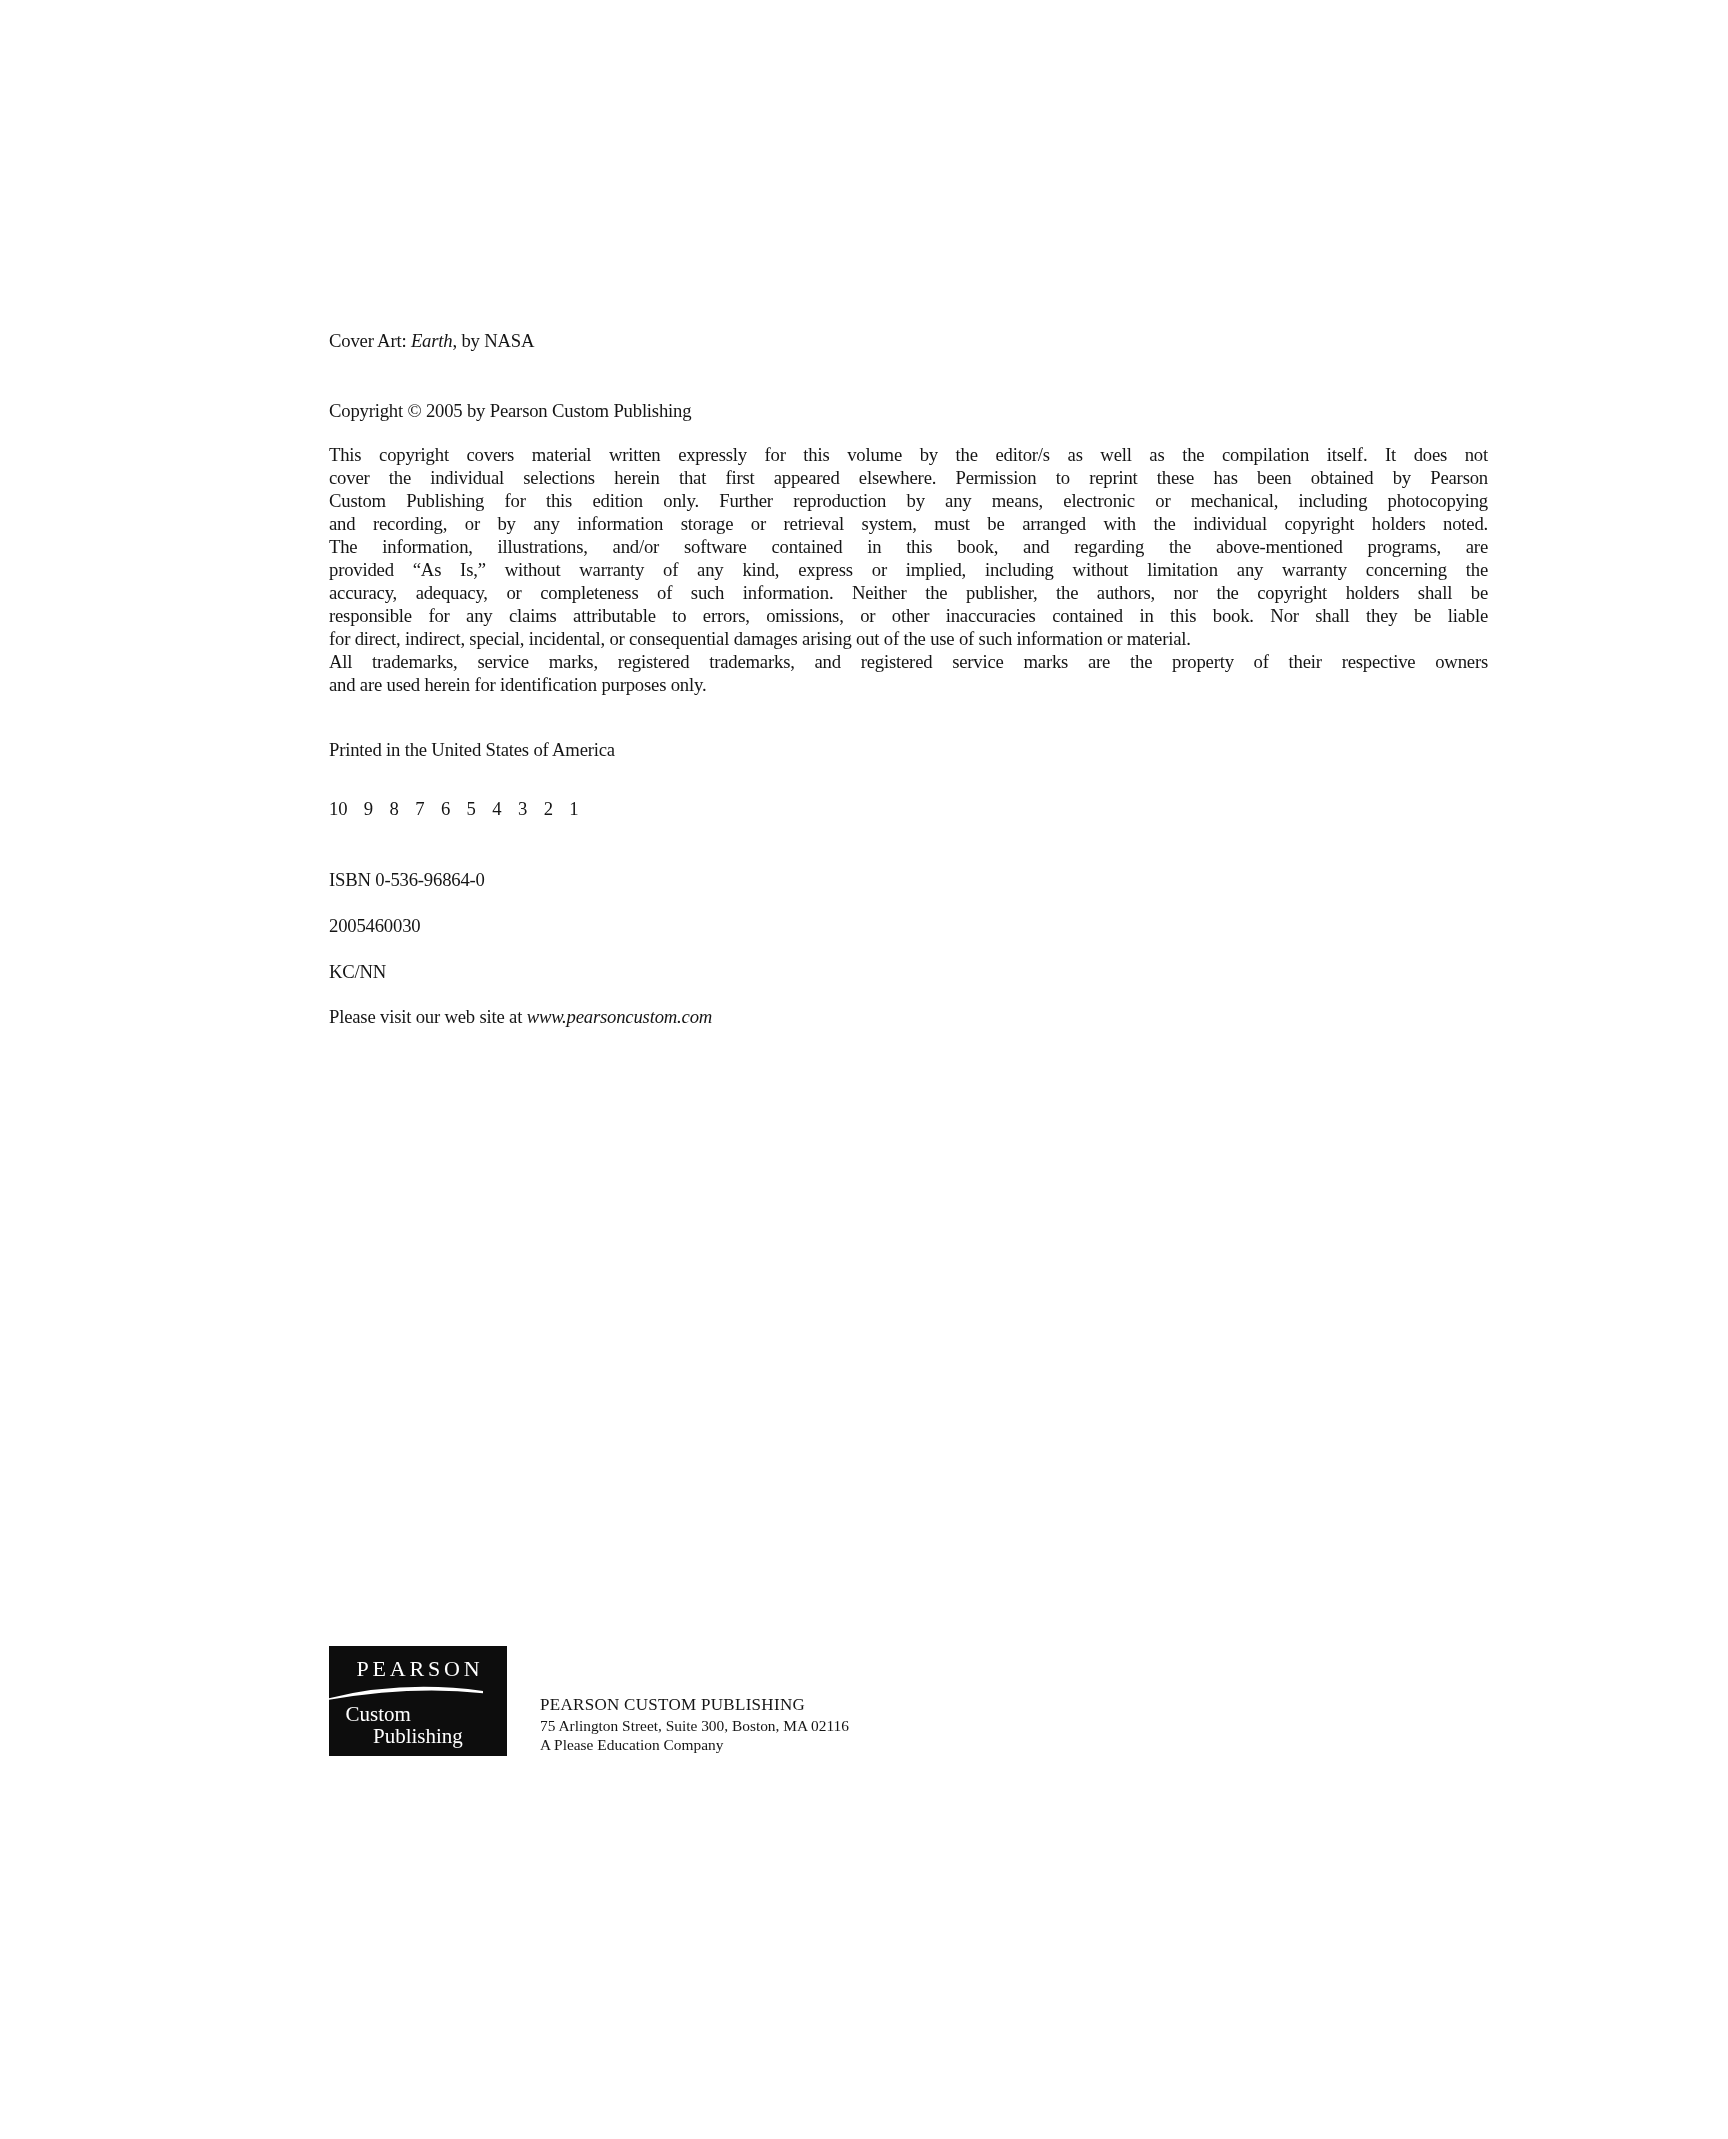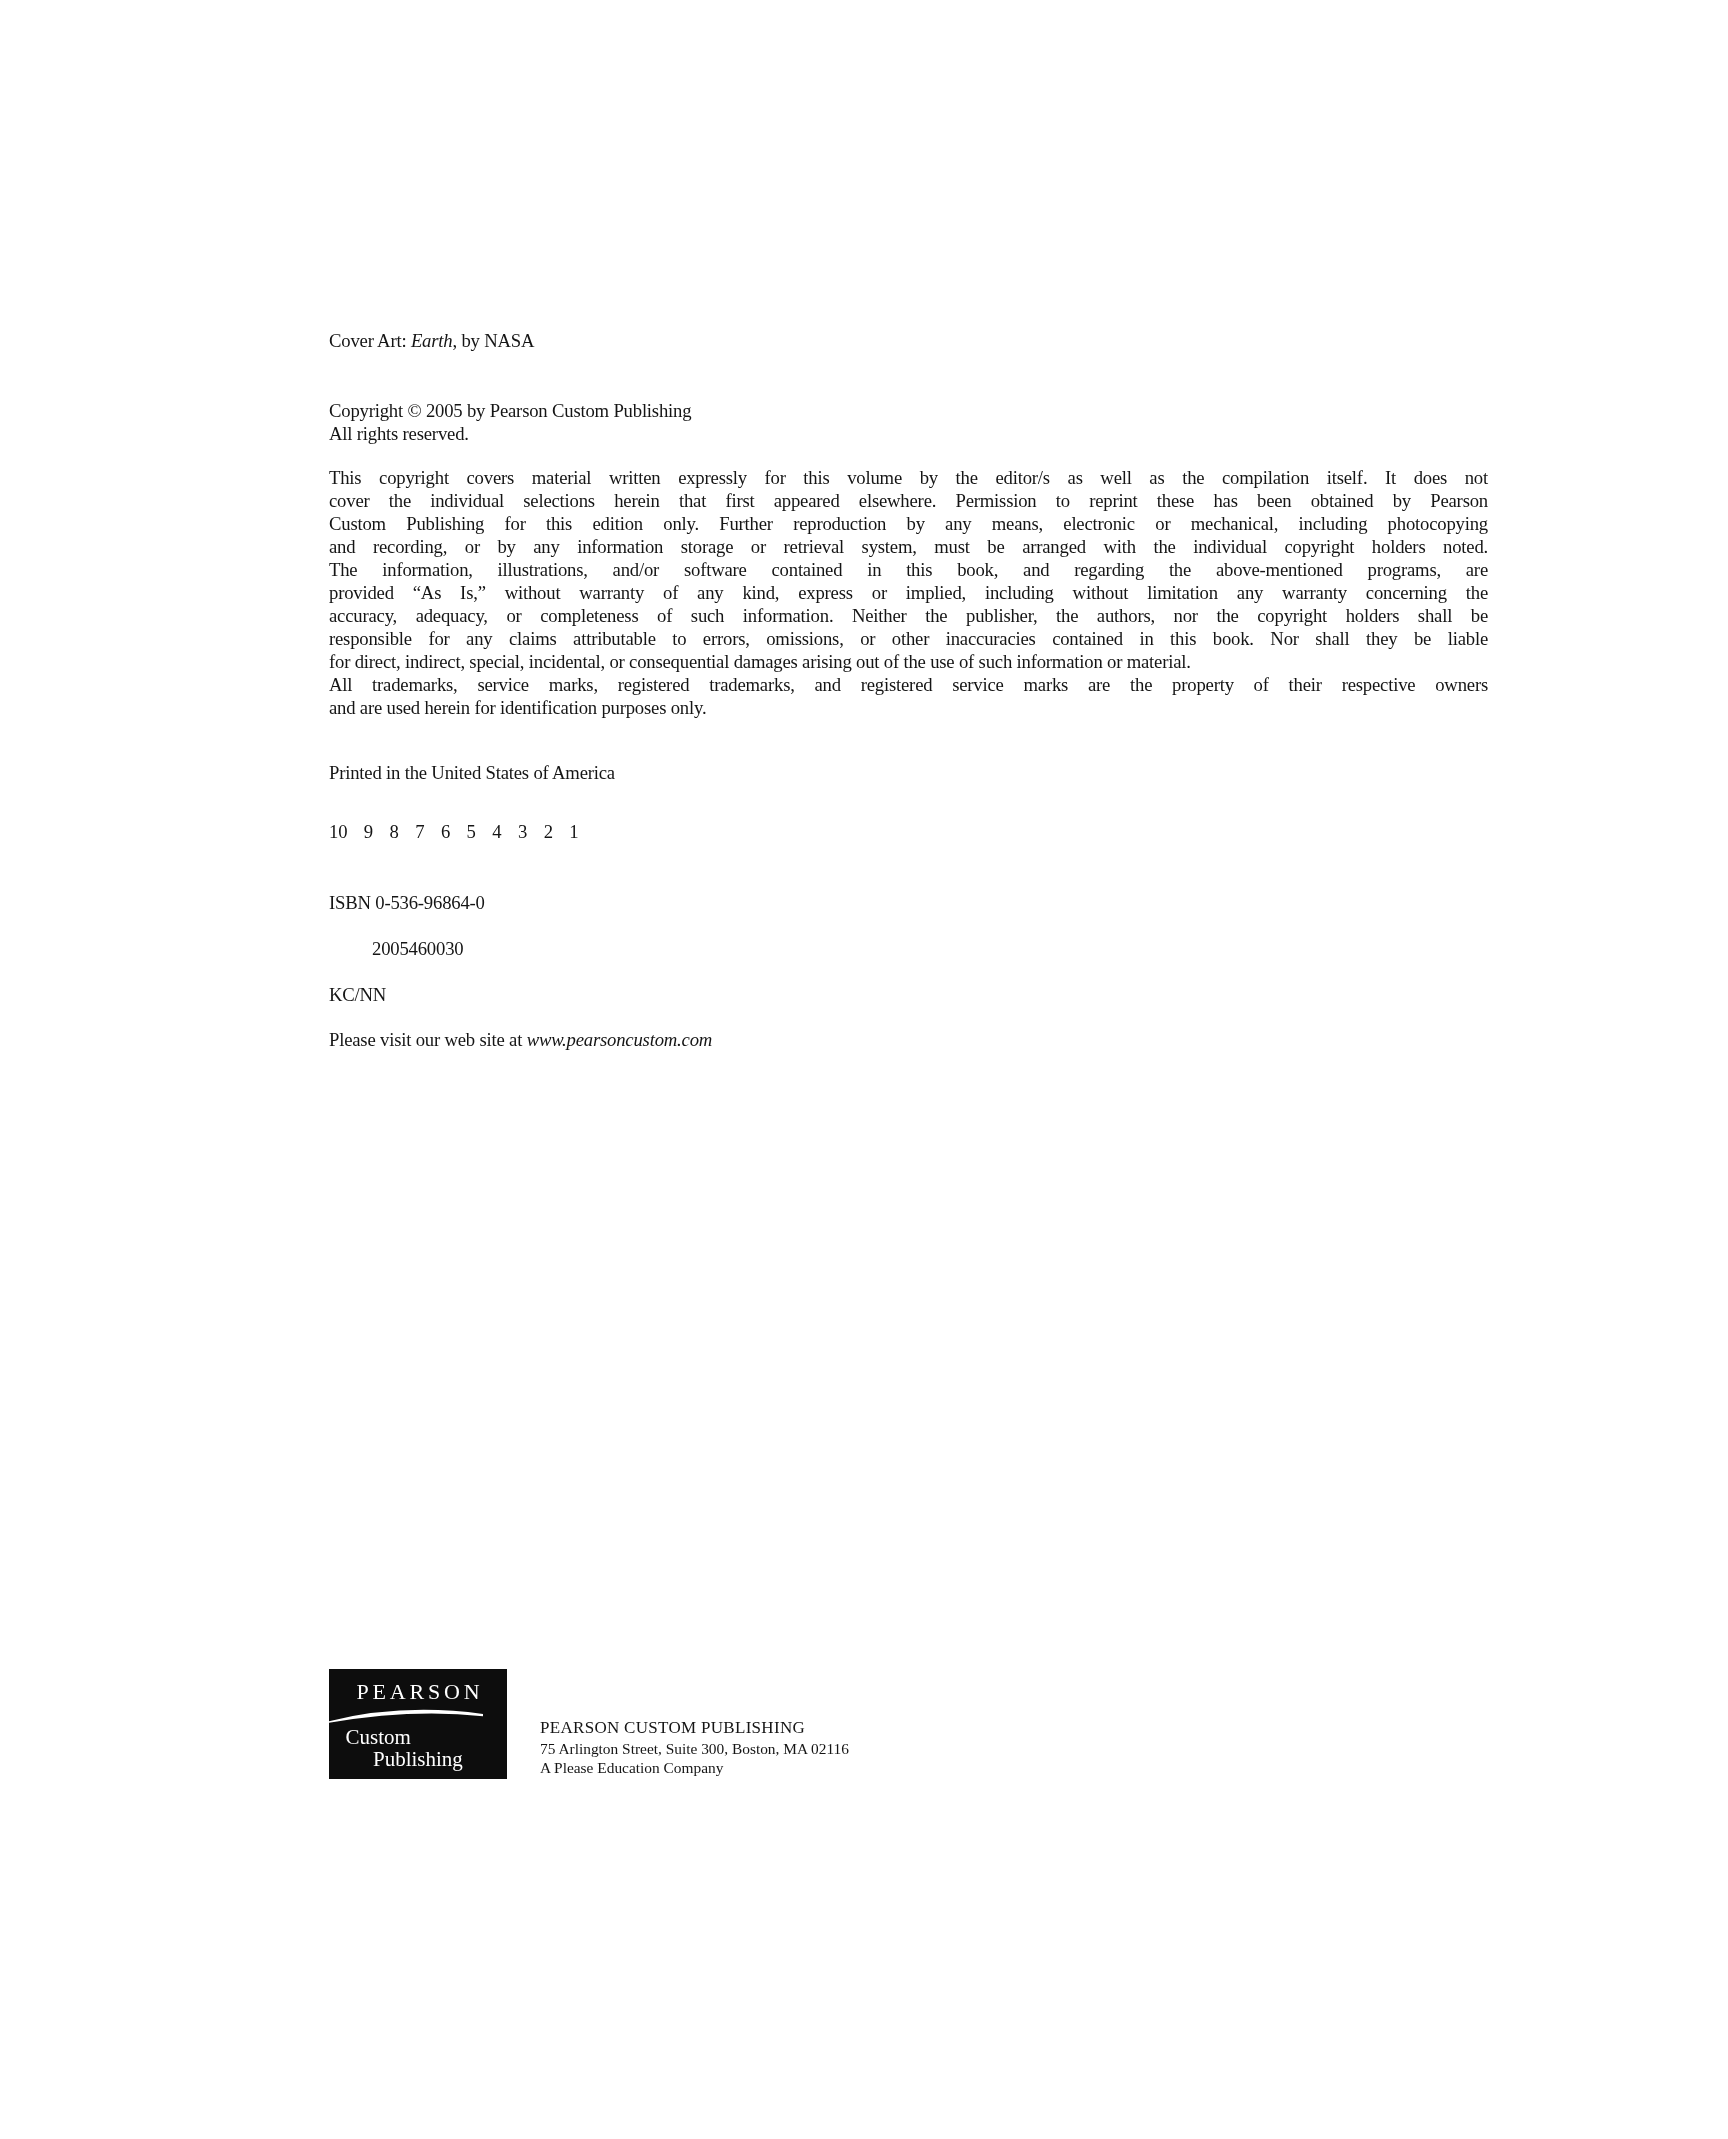--- a/index.html
+++ b/index.html
@@ -25,21 +25,21 @@
     letter-spacing: -0.2px;
   }
   .copyright-block { margin-top: 47px; }
   .para { }
   .para-first { margin-top: 21.4px; }
   .jline { text-align: justify; text-align-last: justify; }
   .jline.jline-end { text-align-last: left; }
   .printed-line { margin-top: 42px; }
   .printrun-line { margin-top: 36px; white-space: pre; word-spacing: 3.8px; }
   .isbn-line { margin-top: 48px; }
-  .pubnum-line { margin-top: 22.5px; margin-left: 43px; }
+  .pubnum-line { margin-top: 22.5px; }
   .printercode-line { margin-top: 23px; }
   .visit-line { margin-top: 22.5px; }
   .visit-line i, .cover-art-line i { font-style: italic; }
 
   .logo-row {
     margin-top: 618px;
     display: flex;
     align-items: flex-end;
   }
   .logo-box {
@@ -89,21 +89,20 @@
 <body>
 
 <div class="content">
 
   <div class="bodytext cover-art-line">
     <span>Cover Art: </span><i>Earth</i><span>, by NASA</span>
   </div>
 
   <div class="bodytext copyright-block">
     <div>Copyright © 2005 by Pearson Custom Publishing</div>
-    <div>All rights reserved.</div>
   </div>
 
   <div class="bodytext para para-first">
       <div class="jline">This copyright covers material written expressly for this volume by the editor/s as well as the compilation itself. It does not</div>
       <div class="jline">cover the individual selections herein that first appeared elsewhere. Permission to reprint these has been obtained by Pearson</div>
       <div class="jline">Custom Publishing for this edition only. Further reproduction by any means, electronic or mechanical, including photocopying</div>
       <div class="jline">and recording, or by any information storage or retrieval system, must be arranged with the individual copyright holders noted.</div>
     </div>
 
   <div class="bodytext para">

